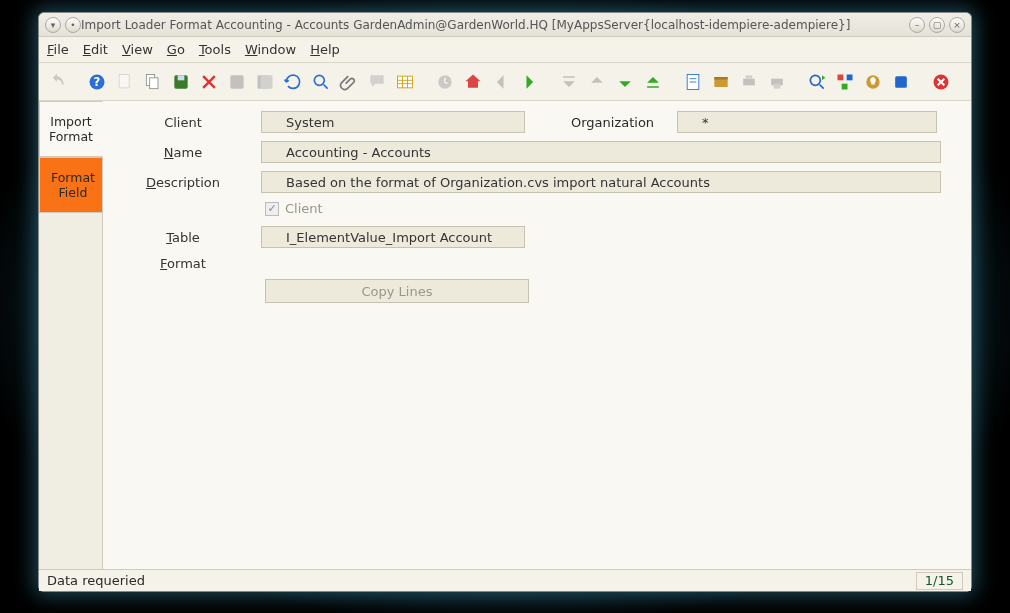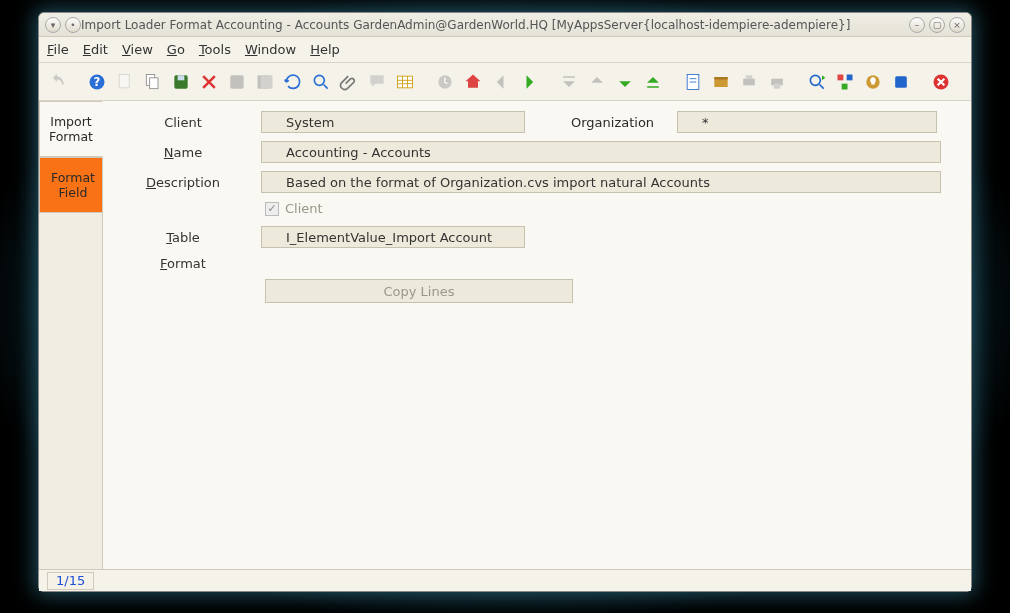--- a/index.html
+++ b/index.html
@@ -141,41 +141,41 @@
   .field.w2 { width: 680px; }
   .label2 { width: 100px; text-align: left; font-size: 13px; margin-left: 40px; }
   .field.org { width: 260px; }
   .chkrow { margin-left: 150px; display: flex; align-items: center; gap: 6px; color: #9a9789; margin-bottom: 10px; }
   .chk {
     width: 14px; height: 14px; border: 1px solid #bbb; background: #eee;
     display: flex; align-items: center; justify-content: center; font-size: 11px; color: #888;
   }
   .btnrow { margin-left: 150px; }
   .copybtn {
-    width: 308px; height: 24px;
+    width: 264px; height: 24px;
     background: #edead d;
     background: #eeeadb;
     border: 1px solid #c7c2b0;
     color: #9a9789;
     font-size: 13px;
     display: flex; align-items: center; justify-content: center;
     cursor: default;
   }
   .statusbar {
     height: 22px;
     border-top: 1px solid #cfcabc;
     display: flex;
     align-items: center;
     padding: 0 8px;
     font-size: 13px;
     background: #f5f2ea;
   }
   .status-left { flex: 1; }
   .status-right {
-    color: #1d4ed8;
+    color: #14532d;
     border: 1px solid #cfcabc;
     padding: 0 8px;
     background: #f5f2e8;
     height: 18px;
     display: flex; align-items: center;
   }
   .disabled { opacity: 0.45; }
 </style>
 </head>
 <body>
@@ -435,16 +435,17 @@
       </div>
       <div class="btnrow">
         <div class="copybtn">
             <span>Copy Lines</span>
           </div>
       </div>
     </div>
   </div>
 
   <div class="statusbar">
+    <div class="status-left">Data requeried</div>
     <div class="status-right">1/15</div>
   </div>
 
 </div>
 
 </body></html>

